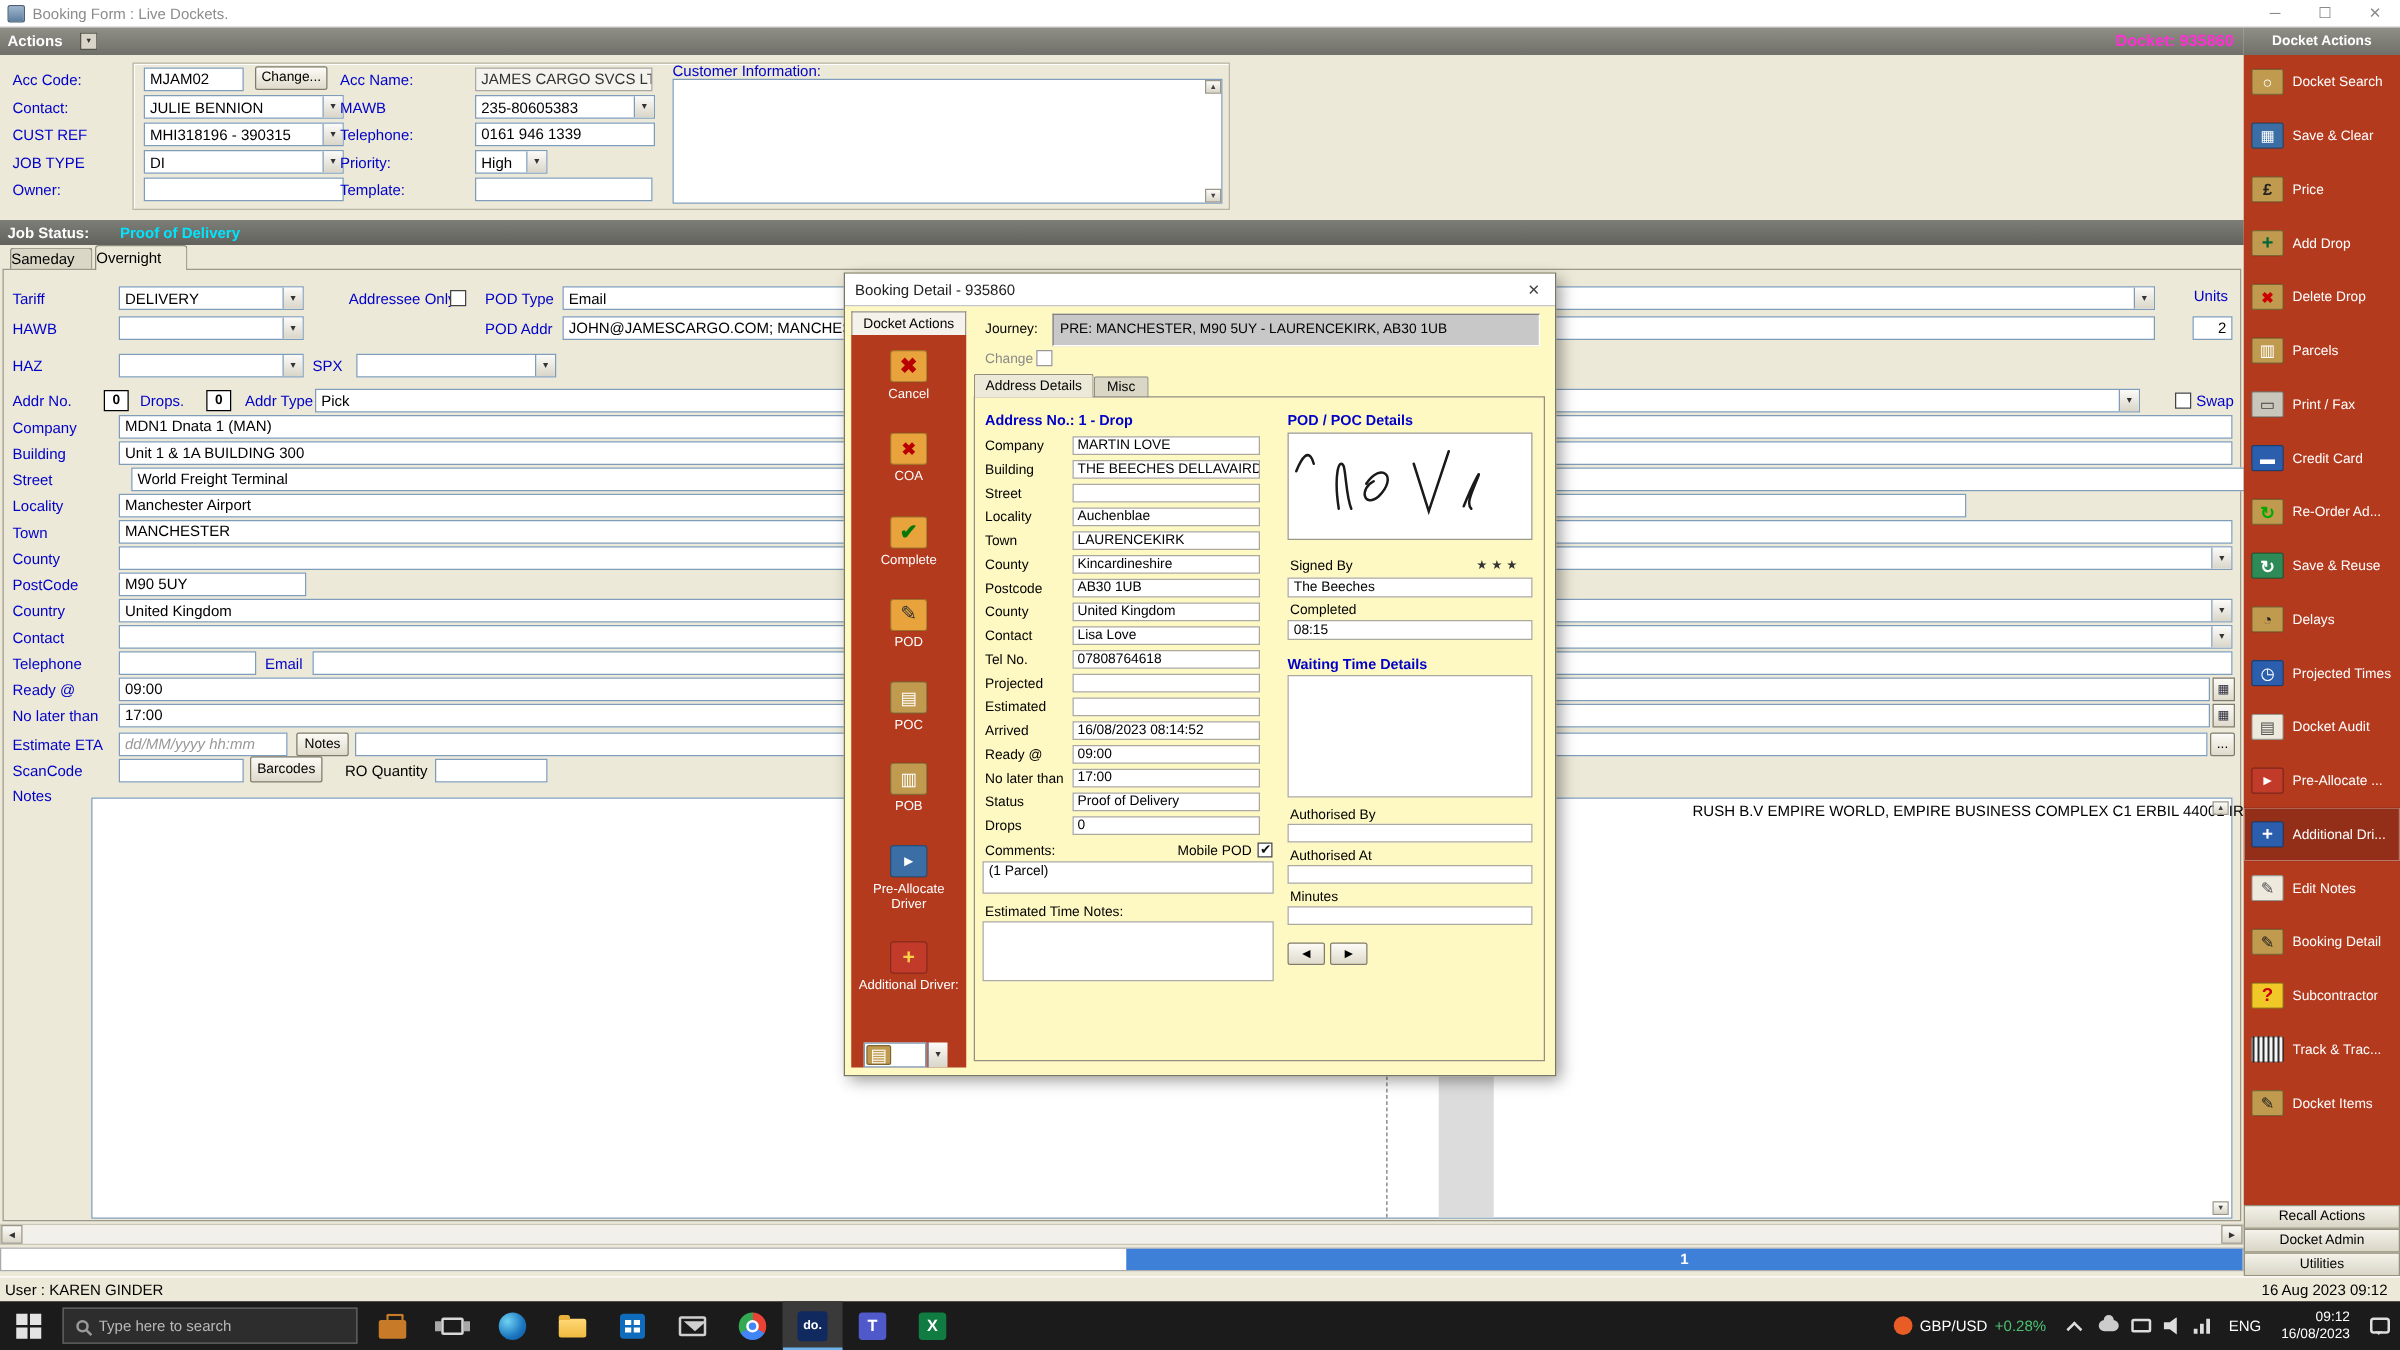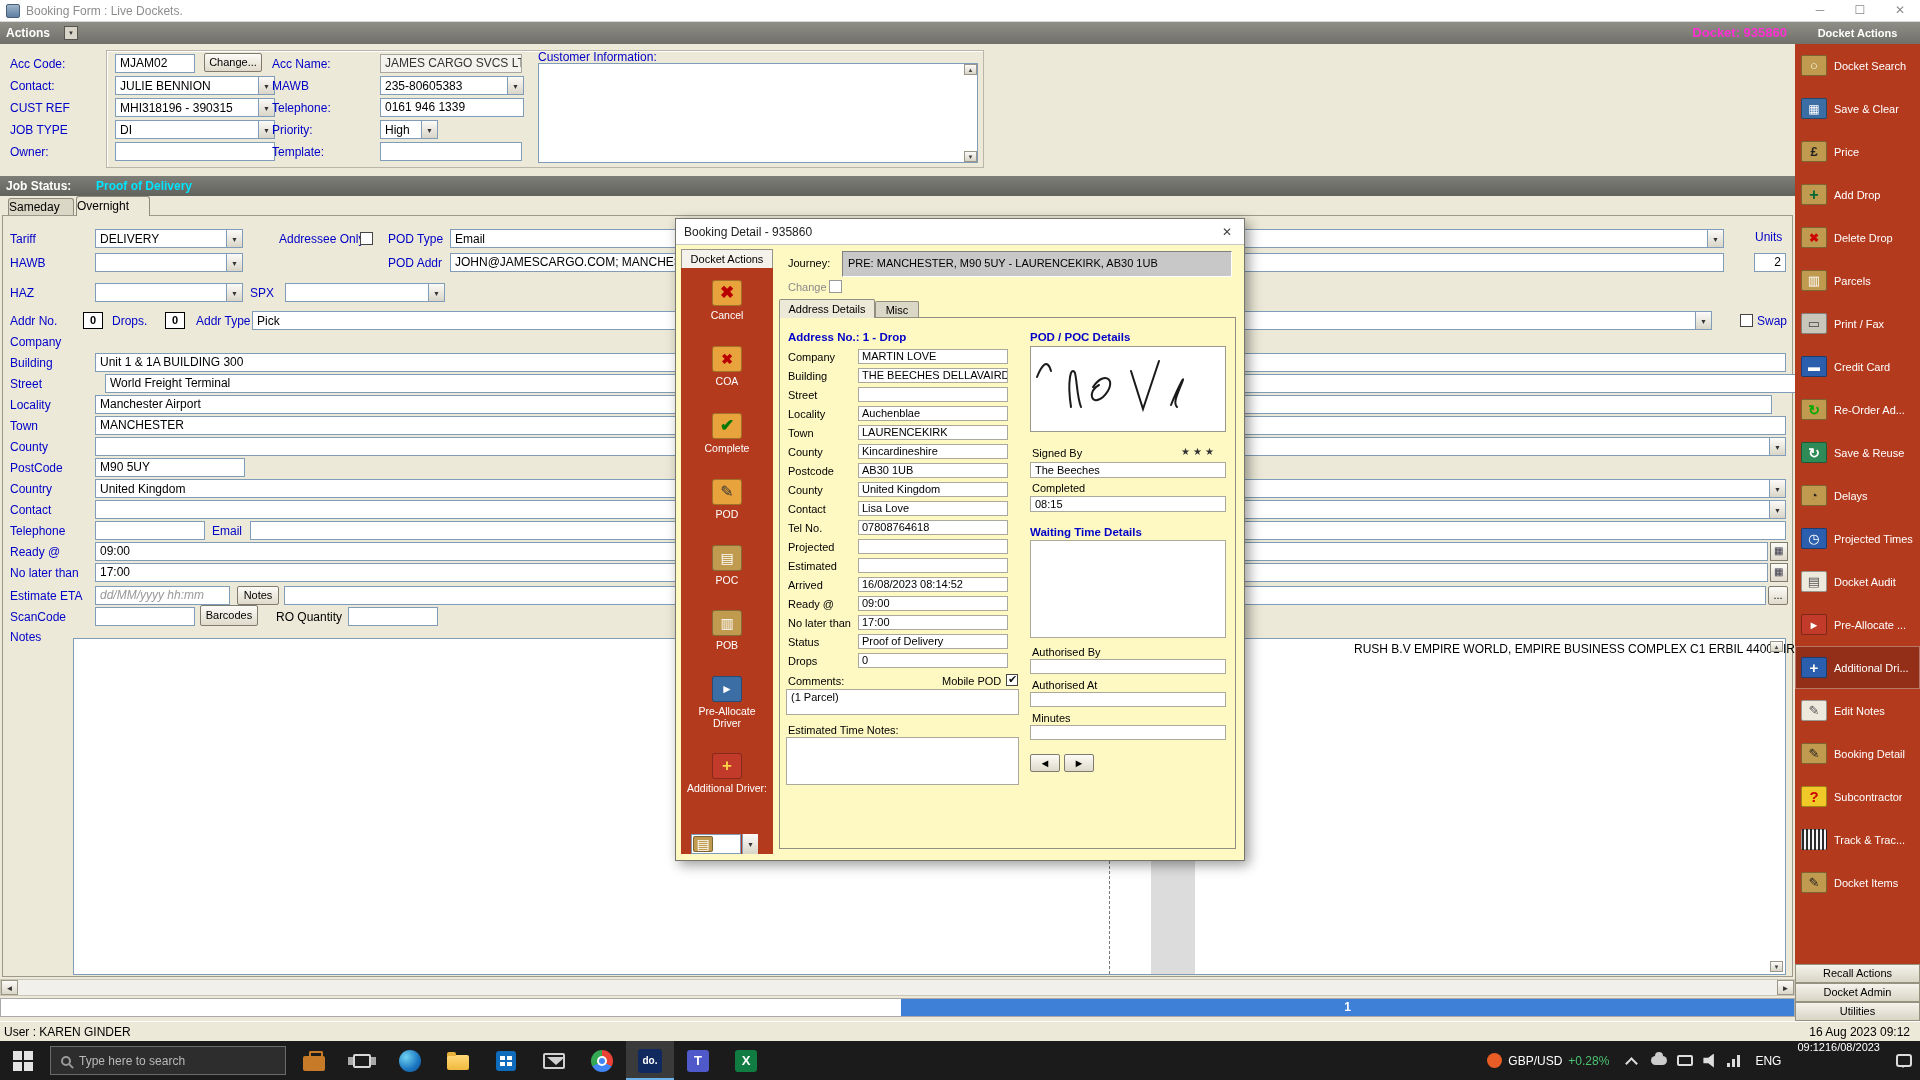--- a/index.html
+++ b/index.html
@@ -147,21 +147,21 @@
 .ticker-icon{width:15px;height:15px;border-radius:50%;background:#E85D25}
 .tick-up{color:#4CC273}
 .caret-up-icon{width:12px;height:12px;position:relative}
 .caret-up-icon::after{content:"";position:absolute;left:2px;top:4px;width:7px;height:7px;border-left:2px solid #ddd;border-top:2px solid #ddd;transform:rotate(45deg)}
 .tray{display:flex;align-items:center;gap:10px;padding:0 6px}
 .cloud-icon{width:16px;height:9px;background:#ccc;border-radius:8px;position:relative}
 .cloud-icon::after{content:"";position:absolute;top:-4px;left:4px;width:8px;height:8px;background:#ccc;border-radius:50%}
 .monitor-icon{width:16px;height:11px;border:2px solid #ddd;border-radius:2px}
 .volume-icon{width:14px;height:14px;background:#ddd;clip-path:polygon(0 30%,35% 30%,75% 0,75% 100%,35% 70%,0 70%)}
 .network-icon{width:14px;height:12px;background-image:linear-gradient(#ddd,#ddd),linear-gradient(#ddd,#ddd),linear-gradient(#ddd,#ddd);background-size:3px 4px,3px 8px,3px 12px;background-position:0 bottom,5px bottom,10px bottom;background-repeat:no-repeat}
-#tb-clock{display:flex;flex-direction:row;justify-content:center;text-align:right;font-size:11px;line-height:13px;padding:0 8px}
+#tb-clock{display:flex;flex-direction:column;justify-content:center;text-align:right;font-size:11px;line-height:13px;padding:0 8px}
 .notif-icon{width:16px;height:13px;border:2px solid #ddd;border-radius:3px;position:relative}
 .notif-icon::after{content:"";position:absolute;left:2px;bottom:-6px;width:0;height:0;border:3px solid transparent;border-top-color:#ddd}
 .cal-btn{position:absolute;width:18px;height:19px;background:linear-gradient(#FCFBF6,#DFDACB);border:1px solid #7F7C6F;text-align:center;cursor:pointer}
 .cal-btn::after{content:"▦";font-size:10px;color:#334;position:absolute;left:3px;top:2px}
 .eta{color:#999;font-style:italic}
 .email-link{position:absolute;color:#0000C8;font-size:12px;cursor:pointer}
 .dash-line{position:absolute;border-left:1px dashed #777}
 </style>
 </head>
 <body>
@@ -276,26 +276,27 @@
   <div class="nb" style="left:165px;top:312px">0</div>
   <span class="fl" style="left:196px;top:314px">Addr Type</span>
   <div class="cbo" style="left:252px;top:311px;width:1460px">
       <span class="cv">Pick</span>
       <span class="arr"></span>
     </div>
   <span class="ck" style="left:1740px;top:314px"></span>
   <span class="fl" style="left:1757px;top:314px">Swap</span>
 
   <span class="fl" style="left:10px;top:335px">Company</span>
+  <div class="tf" style="left:95px;top:332px;width:1691px">MDN1 Dnata 1 (MAN)</div>
   <span class="fl" style="left:10px;top:356px">Building</span>
   <div class="tf" style="left:95px;top:353px;width:1691px">Unit 1 &amp; 1A BUILDING 300</div>
   <span class="fl" style="left:10px;top:377px">Street</span>
   <div class="tf" style="left:105px;top:374px;width:1691px">World Freight Terminal</div>
   <span class="fl" style="left:10px;top:398px">Locality</span>
-  <div class="tf" style="left:95px;top:395px;width:1677px">Manchester Airport</div>
+  <div class="tf" style="left:95px;top:395px;width:1478px">Manchester Airport</div>
   <span class="fl" style="left:10px;top:419px">Town</span>
   <div class="tf" style="left:95px;top:416px;width:1691px">MANCHESTER</div>
   <span class="fl" style="left:10px;top:440px">County</span>
   <div class="cbo" style="left:95px;top:437px;width:1691px">
       <span class="cv"></span>
       <span class="arr"></span>
     </div>
   <span class="fl" style="left:10px;top:461px">PostCode</span>
   <div class="tf" style="left:95px;top:458px;width:150px">M90 5UY</div>
   <span class="fl" style="left:10px;top:482px">Country</span>

